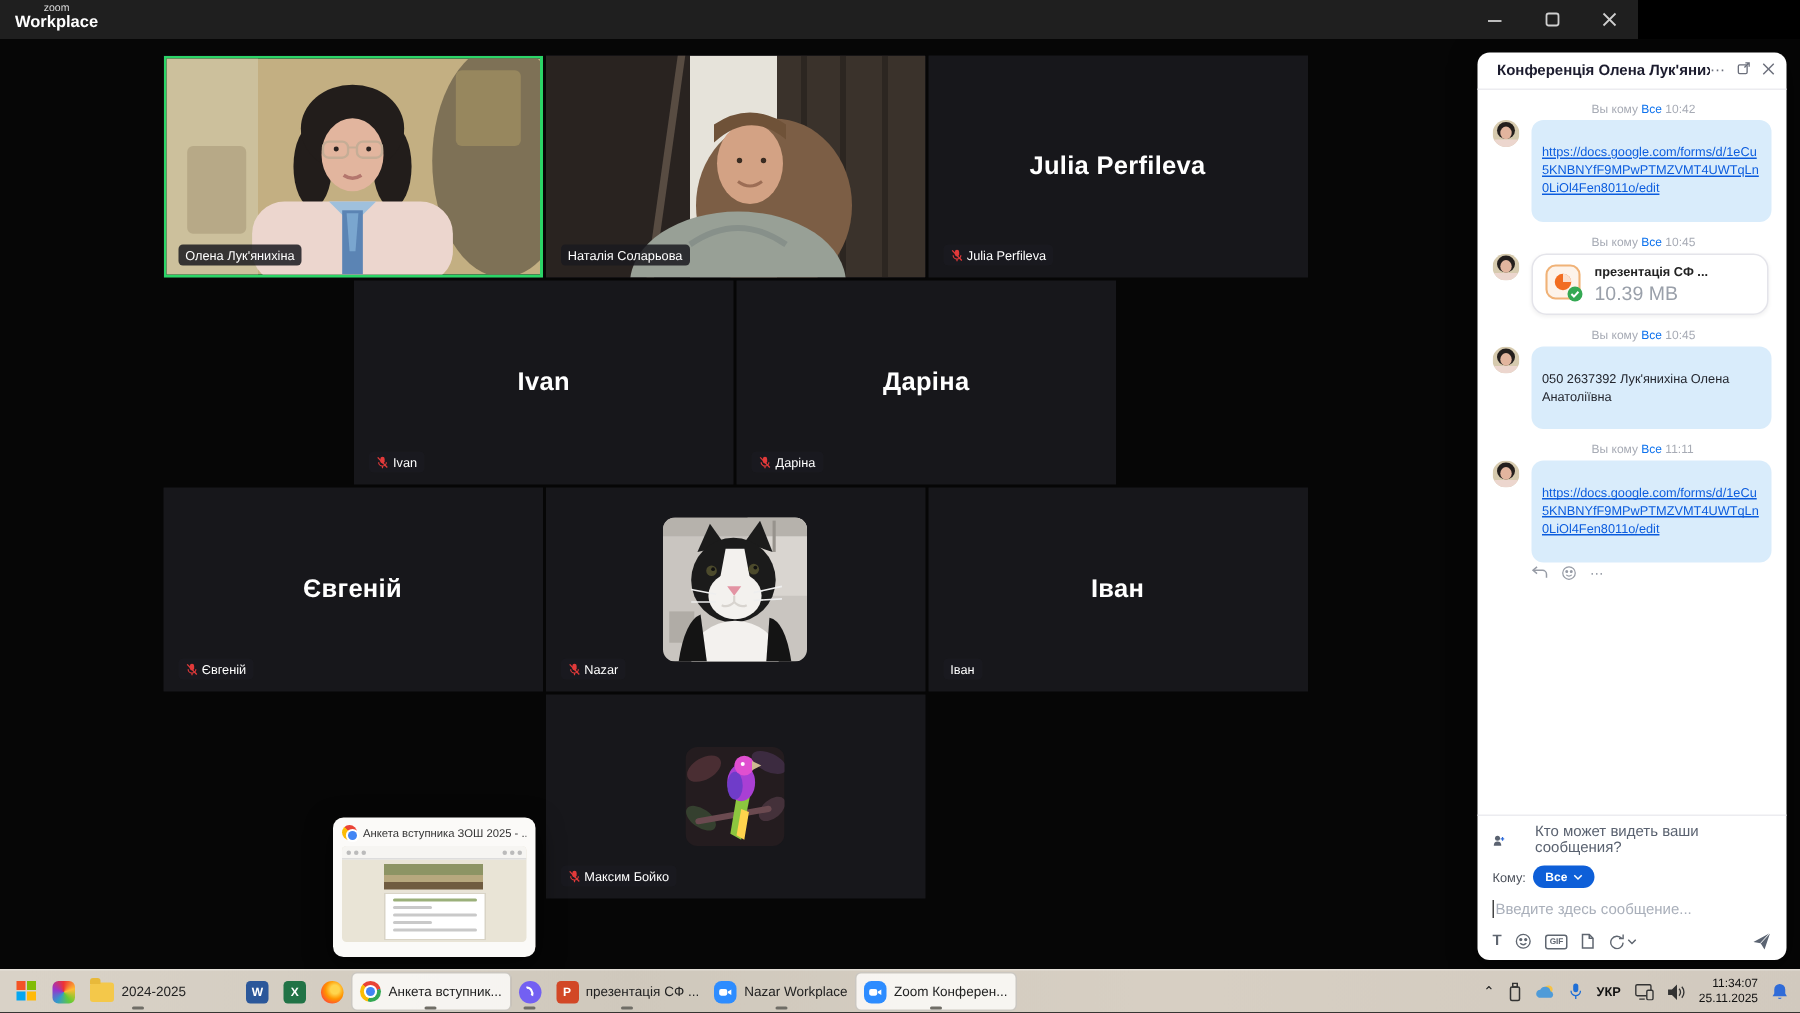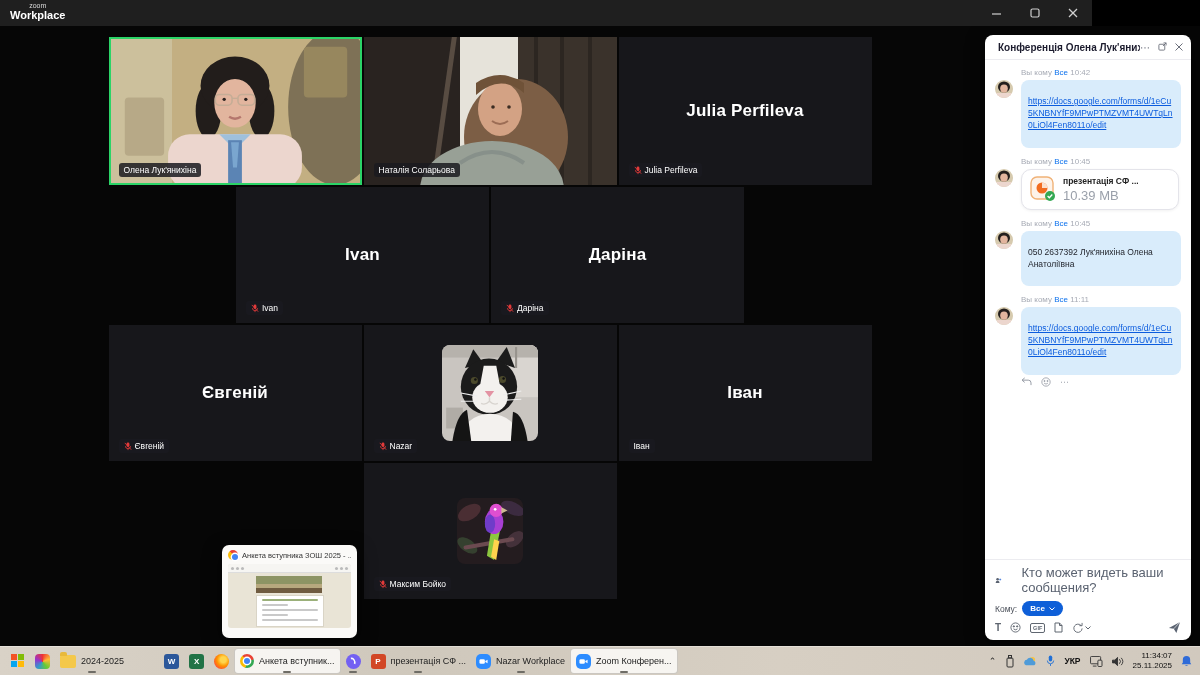--- a/index.html
+++ b/index.html
@@ -31,32 +31,32 @@
 
   
   .chat{position:absolute;left:985px;top:35px;width:206px;height:605px;background:#fff;border-radius:8px;
         box-shadow:0 4px 18px rgba(0,0,0,.55);z-index:15;display:flex;flex-direction:column;font-size:9px;color:#333;}
   .chat-head{height:24px;display:flex;align-items:center;padding:0 8px 0 13px;border-bottom:1px solid #ececf0;flex:0 0 auto;}
   .chat-title{font-weight:bold;font-size:10px;color:#1c1c2e;flex:1 1 auto;white-space:nowrap;overflow:hidden;}
   .chat-hicons{display:flex;gap:8px;color:#6b6f7b;font-size:10px;align-items:center;}
   .chat-hicons span{cursor:pointer;}
   .msgs{flex:1 1 auto;padding:8px 10px 4px 10px;overflow:hidden;}
   .msg{position:relative;margin-bottom:9px;padding-left:26px;}
-  .meta{color:#a7abb5;font-size:8px;margin-bottom:3px;}
+  .meta{color:#a7abb5;font-size:8px;margin-bottom:3px;margin-left:40px;}
   .meta .blue{color:#0e72ed;}
   .avat{position:absolute;left:0;top:12px;width:18px;height:18px;border-radius:50%;overflow:hidden;}
   .bubble{background:#d9ecfb;border-radius:8px;padding:16px 7px;font-size:8.5px;line-height:1.4;color:#23262e;max-width:158px;}
   .bubble a{color:#0b5cde;text-decoration:underline;word-break:break-all;cursor:pointer;}
   .filecard{background:#fff;border:1px solid #e4e4ea;border-radius:10px;padding:6px 8px;display:flex;gap:7px;align-items:center;max-width:140px;box-shadow:0 1px 3px rgba(0,0,0,.06);}
   .fmeta .fname{font-weight:bold;font-size:8.5px;color:#222;white-space:nowrap;}
   .fmeta .fsize{font-size:13px;color:#9aa0aa;margin-top:2px;}
   .actrow{display:flex;gap:9px;color:#979ca6;margin:2px 0 0 26px;font-size:9px;}
   .actrow span{cursor:pointer;}
   .chat-bottom{flex:0 0 auto;border-top:1px solid #ececf0;padding:5px 10px 6px 10px;}
-  .privacy{display:flex;justify-content:center;align-items:center;gap:20px;color:#5a6270;font-size:13px;margin-bottom:6px;}
+  .privacy{display:flex;justify-content:center;align-items:center;gap:20px;color:#5a6270;font-size:10px;margin-bottom:6px;}
   .torow{display:flex;align-items:center;gap:5px;margin-bottom:5px;}
   .tolabel{color:#4a4f59;font-size:8.5px;}
   .topill{background:#0e5fd8;color:#fff;border-radius:9px;height:15px;display:flex;align-items:center;gap:4px;
           padding:0 8px;font-size:8px;font-weight:bold;cursor:pointer;}
   .inputline{display:flex;align-items:center;height:18px;margin-bottom:6px;}
   .caret{width:1px;height:12px;background:#444;margin-right:1px;}
   .placeholder{color:#a9afba;font-size:10px;}
   .ctoolbar{display:flex;align-items:center;gap:9px;color:#5f6670;}
   .ctoolbar .tico{font-size:10px;cursor:pointer;display:flex;align-items:center;}
   .gifbox{border:1px solid #5f6670;border-radius:2px;font-size:5.5px;font-weight:bold;padding:1px 2px;}
@@ -461,20 +461,24 @@
     </div>
     <div class="torow">
       <span class="tolabel">Кому:</span>
       <div class="topill">
         <span>Все</span>
         <svg width="6" height="4" viewBox="0 0 6 4">
             <path d="M0.5 0.5 L3 3 L5.5 0.5" stroke="#fff" fill="none"></path>
           </svg>
       </div>
     </div>
+    <div class="inputline">
+      <span class="caret"></span>
+      <span class="placeholder">Введите здесь сообщение...</span>
+    </div>
     <div class="ctoolbar">
       <span class="tico" style="font-weight:bold;">T</span>
       <span class="tico">
         <svg width="11" height="11" viewBox="0 0 12 12" fill="none" stroke="#5f6670">
             <circle cx="6" cy="6" r="5"></circle>
             <circle cx="4.2" cy="4.8" r="0.7" fill="#5f6670"></circle>
             <circle cx="7.8" cy="4.8" r="0.7" fill="#5f6670"></circle>
             <path d="M3.8 7.5 q2.2 2 4.4 0"></path>
           </svg>
       </span>

